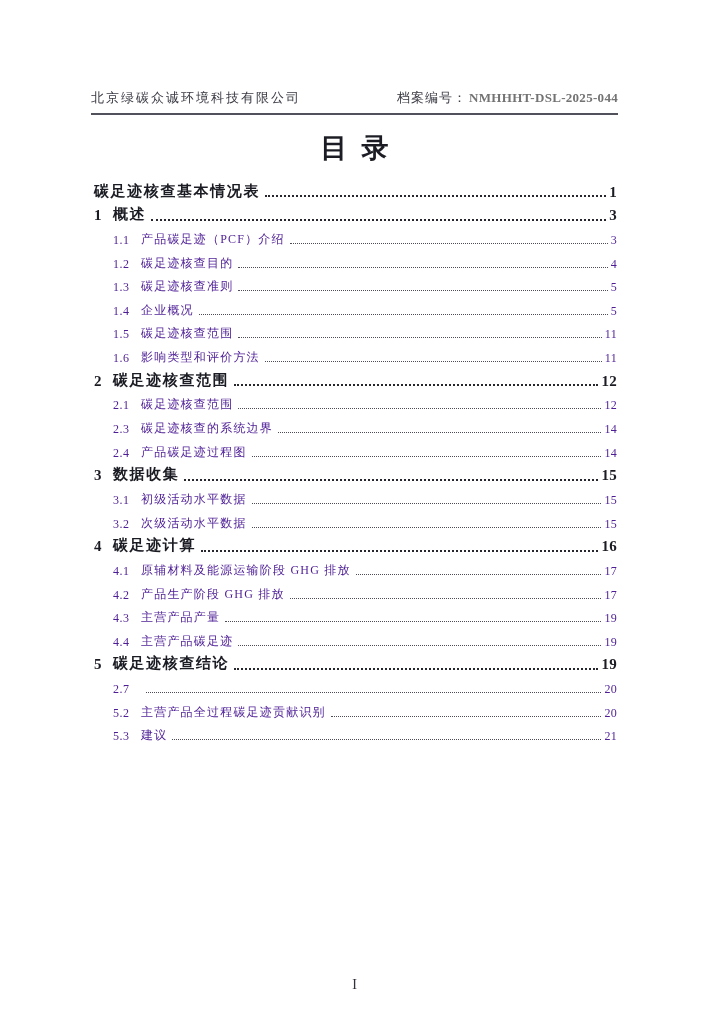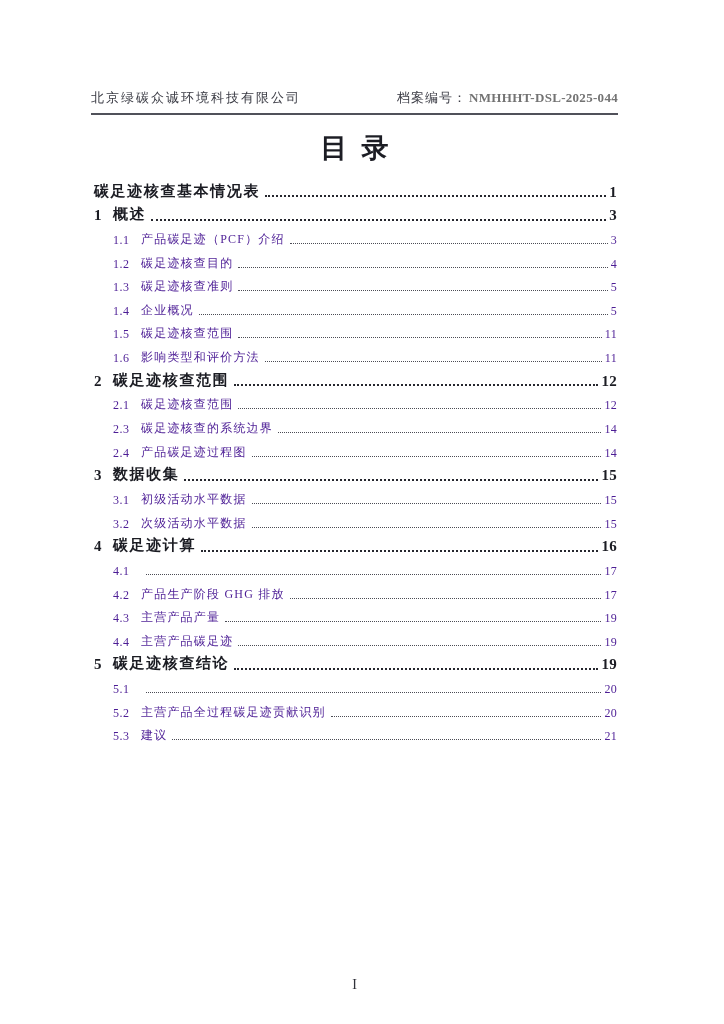--- a/index.html
+++ b/index.html
@@ -244,20 +244,21 @@
 
       <div class="toc-entry level-1 bold">
         <span class="toc-num">4</span>
         <span class="toc-label">碳足迹计算</span>
         <span class="toc-leader"></span>
         <span class="toc-page">16</span>
       </div>
 
       <div class="toc-entry level-2">
         <span class="toc-num">4.1</span>
+        <span class="toc-label">原辅材料及能源运输阶段 GHG 排放</span>
         <span class="toc-leader"></span>
         <span class="toc-page">17</span>
       </div>
 
       <div class="toc-entry level-2">
         <span class="toc-num">4.2</span>
         <span class="toc-label">产品生产阶段 GHG 排放</span>
         <span class="toc-leader"></span>
         <span class="toc-page">17</span>
       </div>
@@ -277,21 +278,21 @@
       </div>
 
       <div class="toc-entry level-1 bold">
         <span class="toc-num">5</span>
         <span class="toc-label">碳足迹核查结论</span>
         <span class="toc-leader"></span>
         <span class="toc-page">19</span>
       </div>
 
       <div class="toc-entry level-2">
-        <span class="toc-num">5.1</span>
+        <span class="toc-num">2.7</span>
         <span class="toc-leader"></span>
         <span class="toc-page">20</span>
       </div>
 
       <div class="toc-entry level-2">
         <span class="toc-num">5.2</span>
         <span class="toc-label">主营产品全过程碳足迹贡献识别</span>
         <span class="toc-leader"></span>
         <span class="toc-page">20</span>
       </div>

